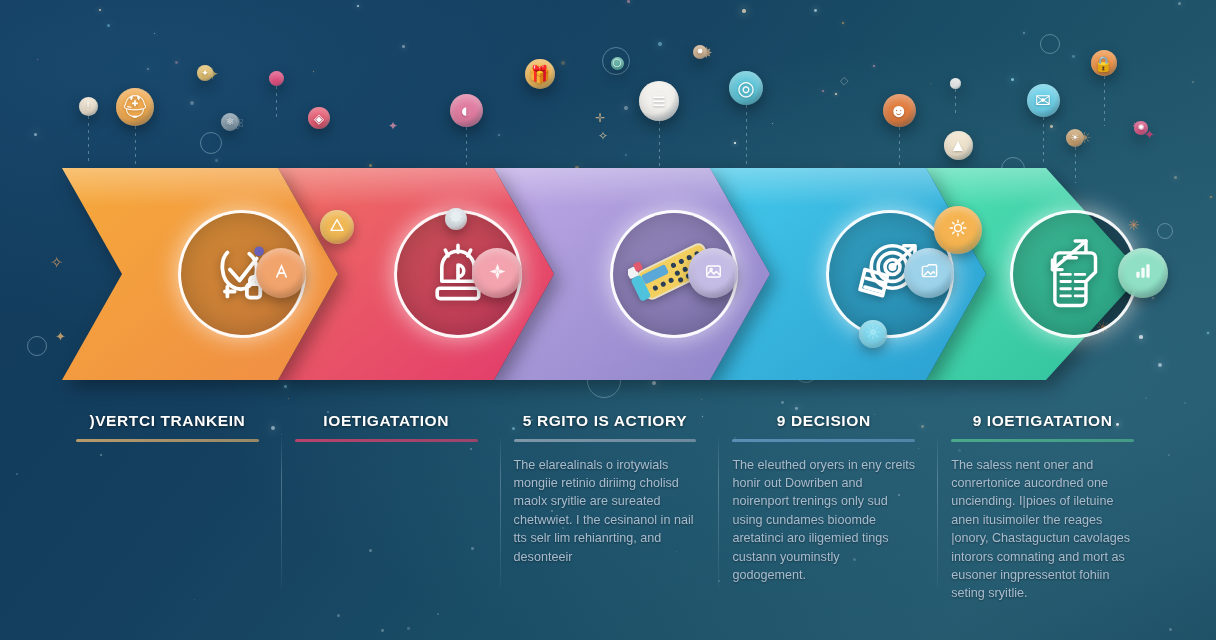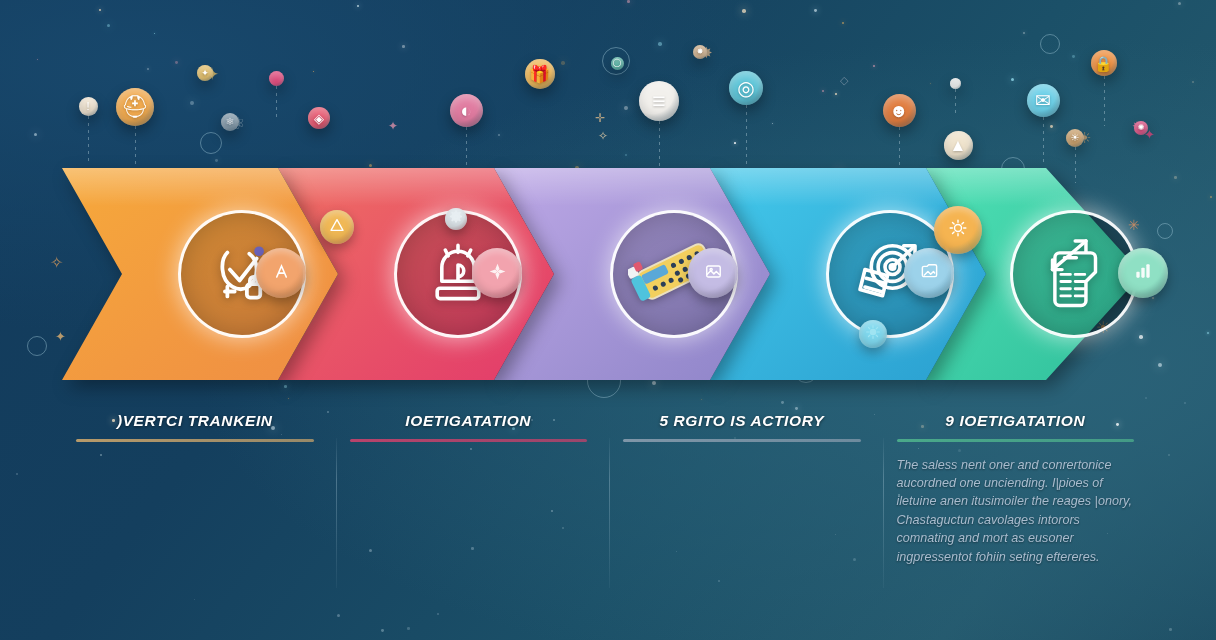--- a/index.html
+++ b/index.html
@@ -39,21 +39,21 @@
     position:absolute;border-radius:50%;
     display:flex;align-items:center;justify-content:center;
     box-shadow:0 5px 11px rgba(0,0,0,.3), inset 0 -4px 8px rgba(0,0,0,.16), inset 0 3px 7px rgba(255,255,255,.4);
   }
   .glowring{
     position:absolute;border-radius:50%;
     display:flex;align-items:center;justify-content:center;
   }
   
   #cols{position:absolute;left:62px;top:412px;width:1094px;height:216px;display:flex;}
-  .col{flex:1;position:relative;padding:0 22px 0 14px;box-sizing:border-box;font-style:italic;}
+  .col{flex:1;position:relative;padding:0 22px 0 14px;box-sizing:border-box;}
   .col + .col::before{
     content:"";position:absolute;left:0;top:26px;width:1px;height:150px;
     background:linear-gradient(to bottom, rgba(175,205,220,.04),rgba(175,205,220,.34) 28%,rgba(175,205,220,.05));
   }
   .ctitle{
     color:#ffffff;font-size:15.5px;font-weight:700;letter-spacing:.6px;
     text-align:center;white-space:nowrap;overflow:hidden;
     text-shadow:0 1px 3px rgba(0,0,0,.55);
     margin:0 0 9px 0;
   }
@@ -526,21 +526,27 @@
       <div class="ctitle">)VERTCI TRANKEIN</div>
       <div class="uline" style="background:linear-gradient(to right, #b79a6a, #b79a6acc);"></div>
     </div>
       <div class="col">
       <div class="ctitle">IOETIGATATION</div>
       <div class="uline" style="background:linear-gradient(to right, #b8436b, #b8436bcc);"></div>
     </div>
       <div class="col">
       <div class="ctitle">5 RGITO IS ACTIORY</div>
       <div class="uline" style="background:linear-gradient(to right, #7f96a8, #7f96a8cc);"></div>
+      <div class="cbody">The elarealinals o irotywials mongiie retinio diriimg cholisd maolx sryitlie are sureated chetwwiet. I the cesinanol in nail tts selr lim rehianrting, and desonteeir</div>
+    </div>
+      <div class="col">
+      <div class="ctitle">9 DECISION</div>
+      <div class="uline" style="background:linear-gradient(to right, #5a8fb5, #5a8fb5cc);"></div>
+      <div class="cbody">The eleuthed oryers in eny creits honir out Dowriben and noirenport trenings only sud using cundames bioomde aretatinci aro iligemied tings custann youminstly godogement.</div>
     </div>
       <div class="col">
       <div class="ctitle">9 IOETIGATATION</div>
       <div class="uline" style="background:linear-gradient(to right, #4aa98a, #4aa98acc);"></div>
-      <div class="cbody">The saless nent oner and conrertonice aucordned one unciending. I|pioes of iletuine anen itusimoiler the reages |onory, Chastaguctun cavolages intorors comnating and mort as eusoner ingpressentot fohiin seting eftereres.</div>
+      <div class="cbody">The saless nent oner and conrertonice aucordned one unciending. I|pioes of iletuine anen itusimoiler the reages |onory, Chastaguctun cavolages intorors comnating and mort as eusoner ingpressentot fohiin seting sryitlie.</div>
     </div>
     </div>
 
 </div>
 
 </body></html>

